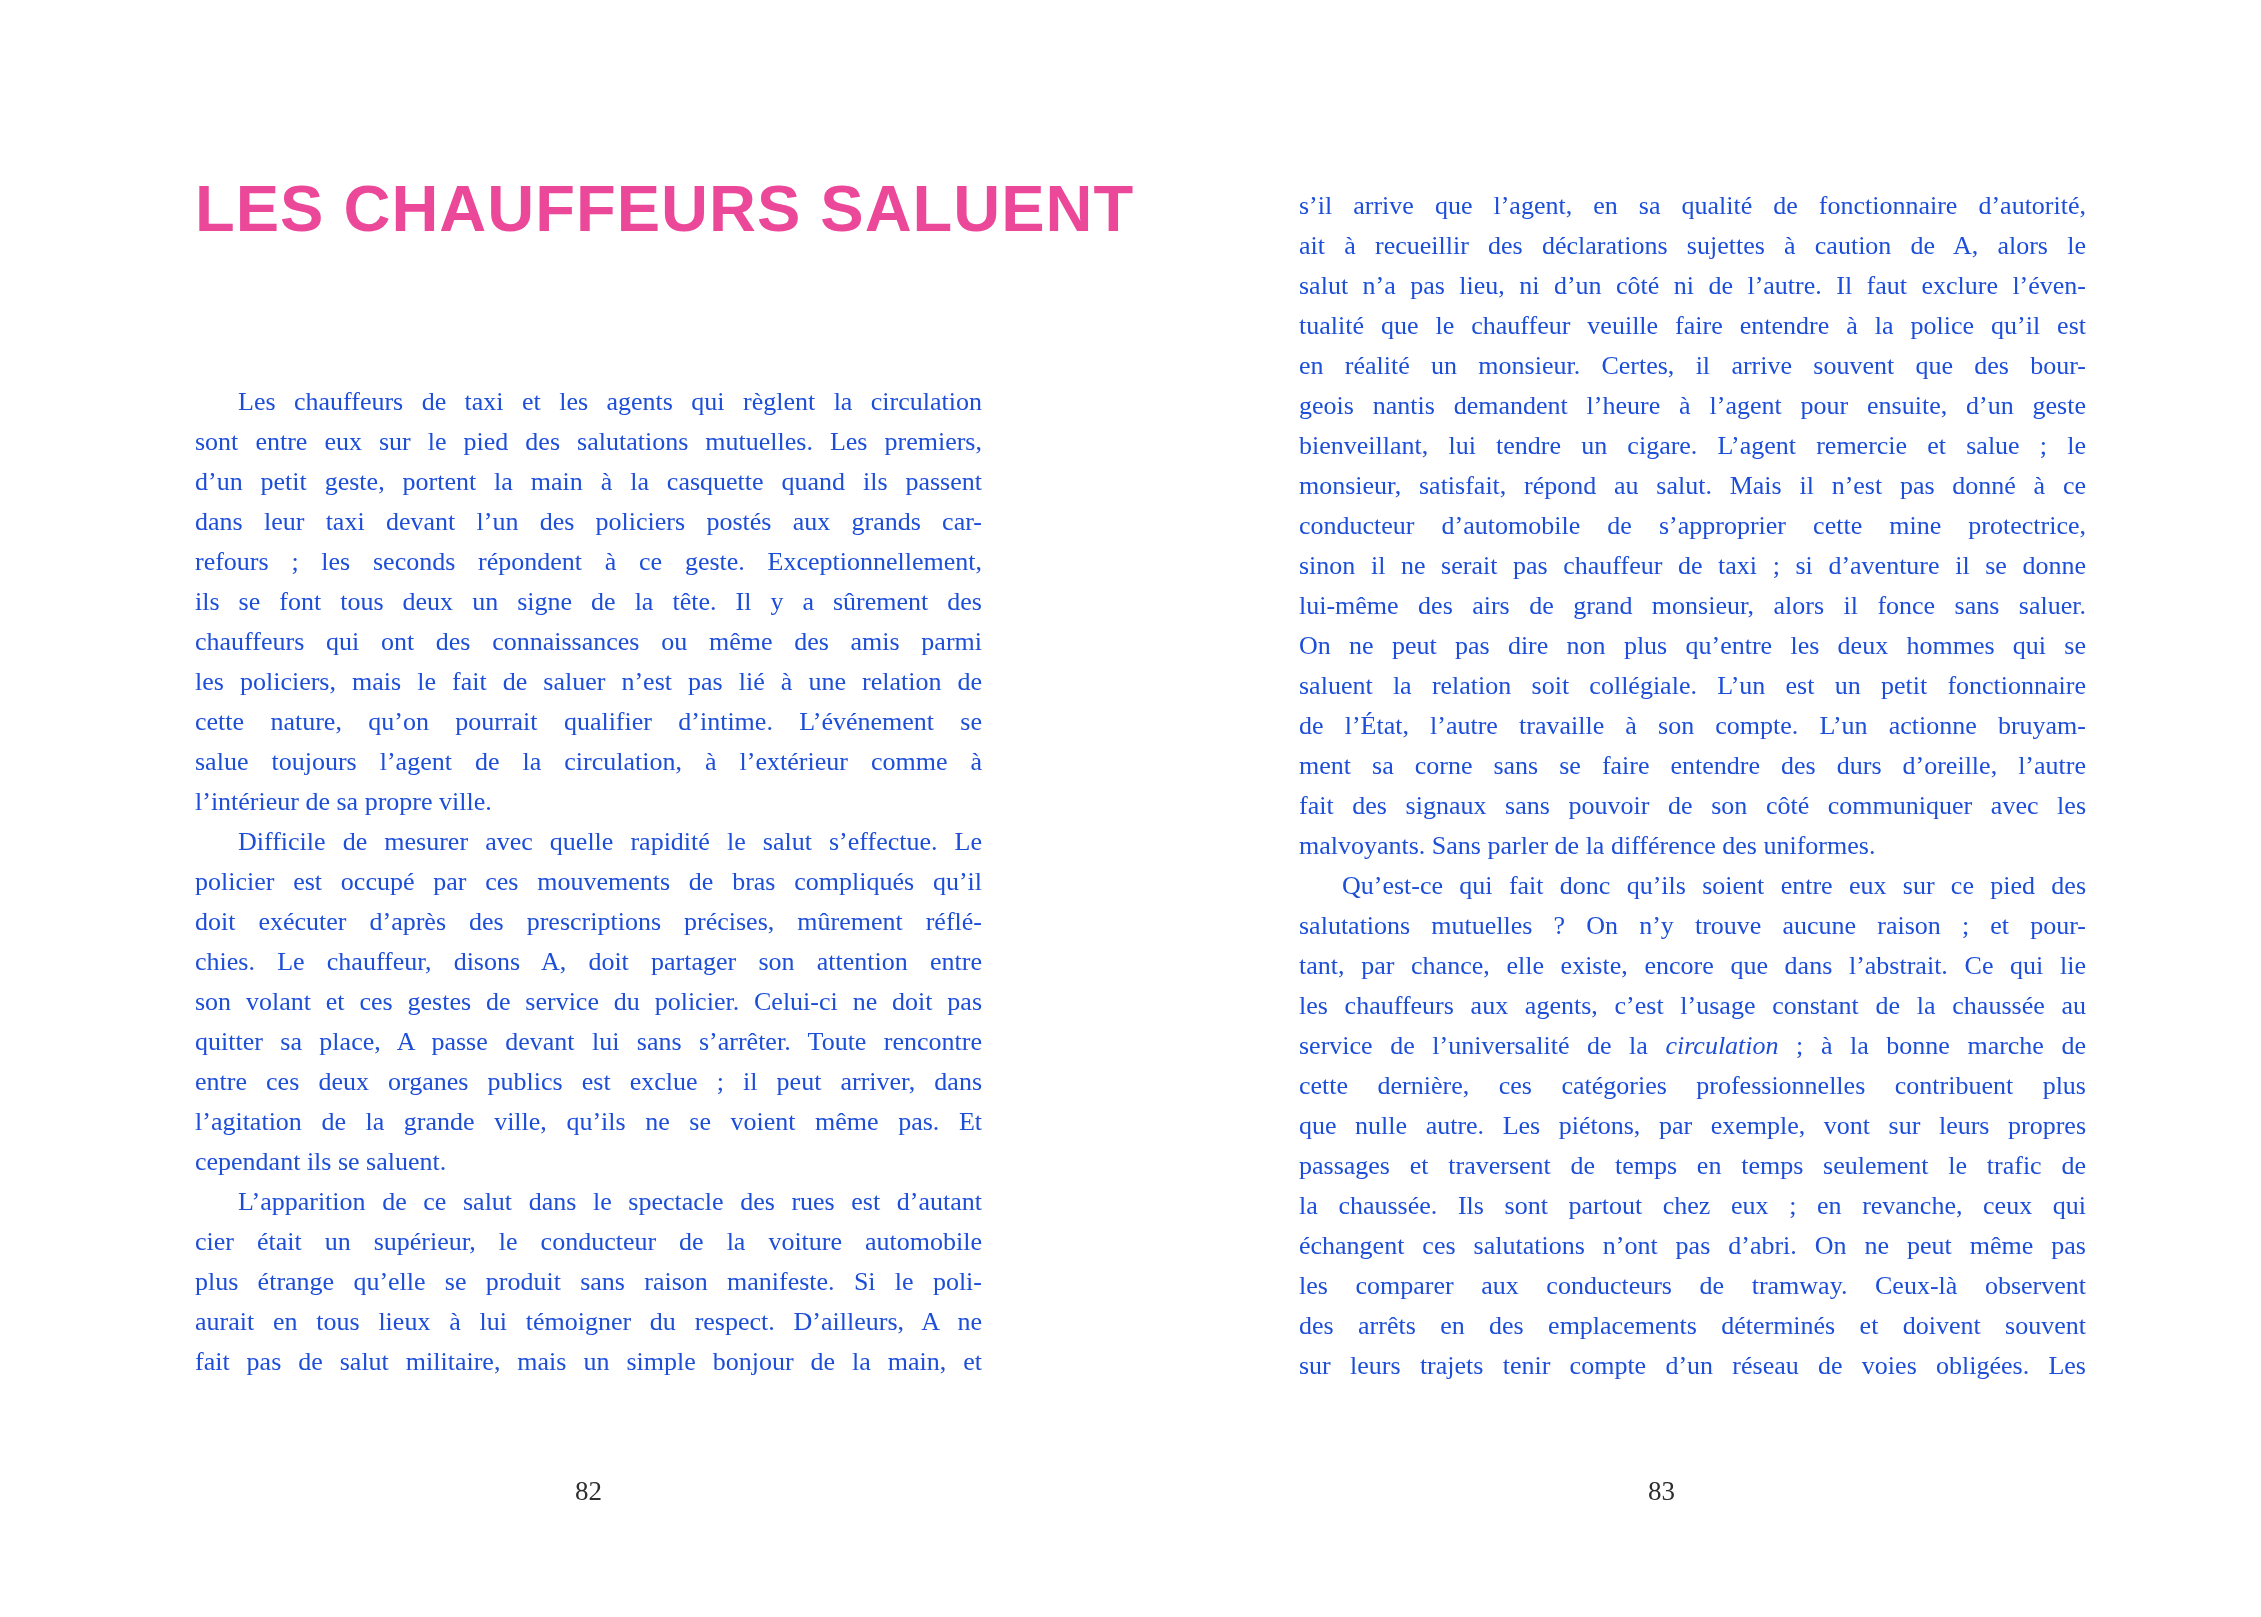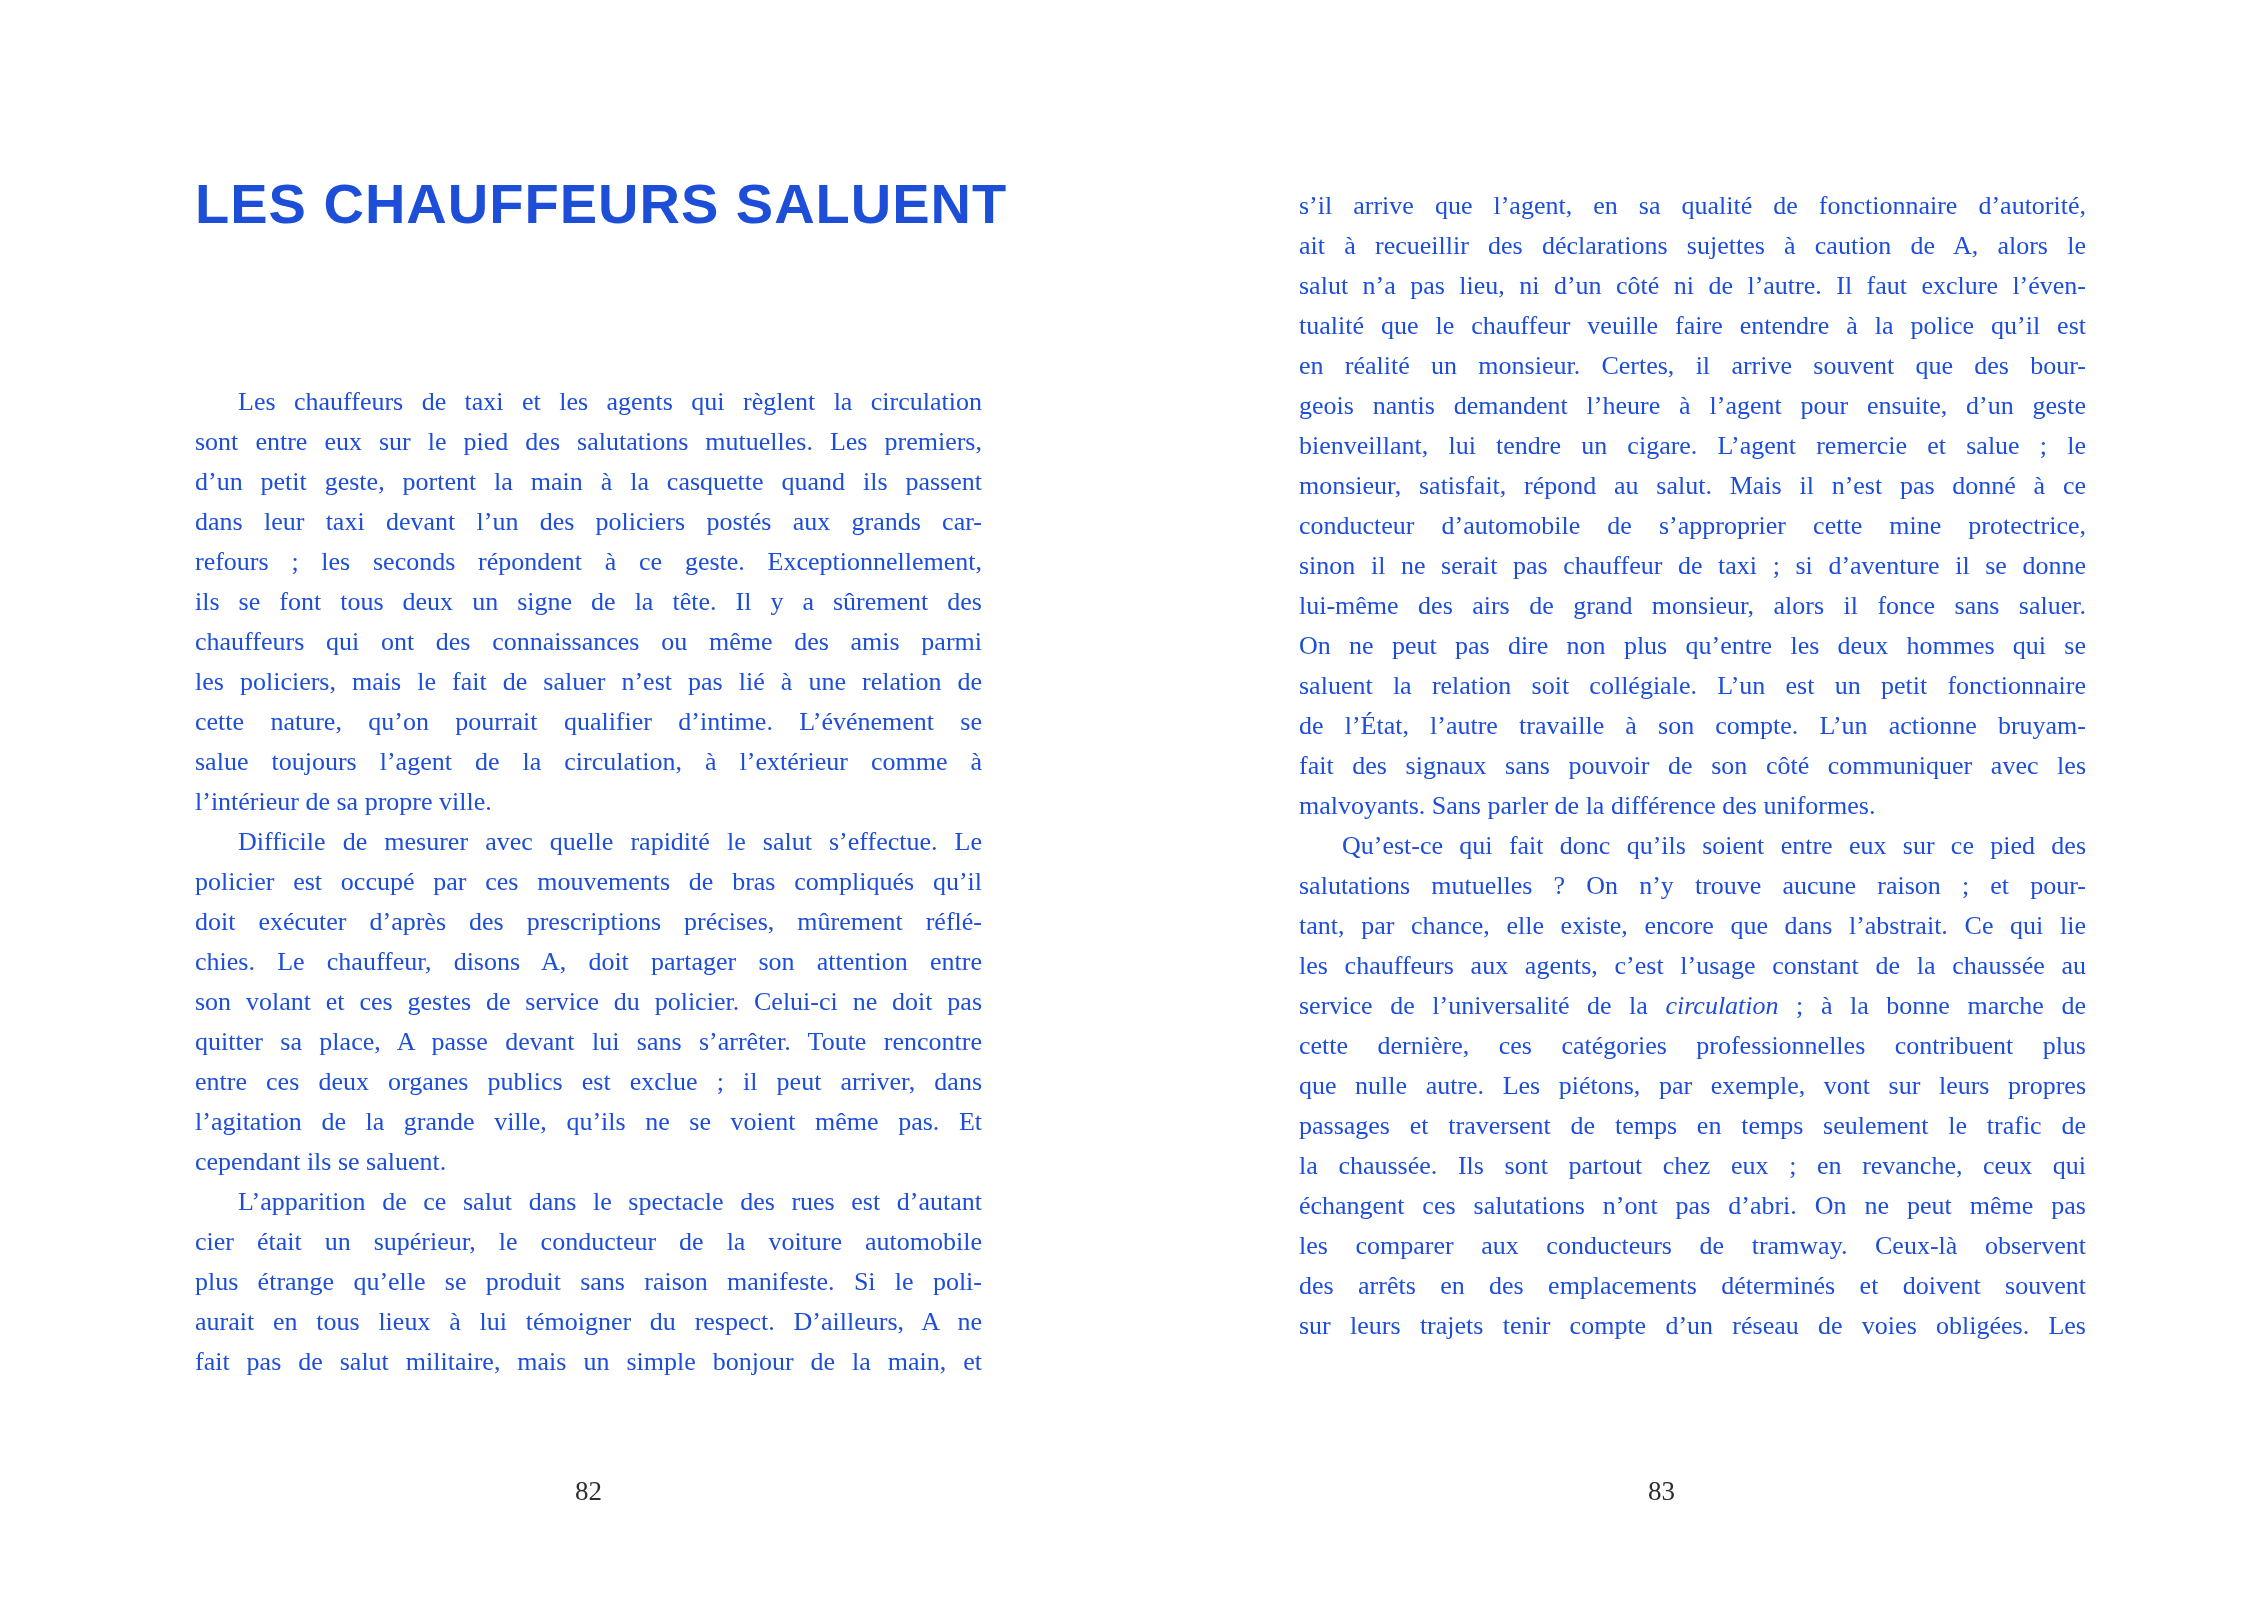--- a/index.html
+++ b/index.html
@@ -13,23 +13,23 @@
     width: 2262px; height: 1618px;
     background: #ffffff;
     overflow: hidden;
   }
   .chapter-title {
     position: absolute;
     left: 195px; top: 171px;
     width: 856px;
     font-family: "Liberation Sans", sans-serif;
     font-weight: 700;
-    font-size: 56px;
+    font-size: 65px;
     letter-spacing: 1px;
-    color: #1d4ed8;
+    color: #ec4899;
     white-space: nowrap;
   }
   .page-body {
     position: absolute;
     width: 787px;
     color: #1d4ed8;
   }
   #left-body  { left: 195px;  top: 346px; margin-top: 36px; }
   #right-body { left: 1299px; top: 186px; }
   .line {
@@ -101,20 +101,21 @@
       <div class="line">en réalité un monsieur. Certes, il arrive souvent que des bour-</div>
       <div class="line">geois nantis demandent l’heure à l’agent pour ensuite, d’un geste</div>
       <div class="line">bienveillant, lui tendre un cigare. L’agent remercie et salue ; le</div>
       <div class="line">monsieur, satisfait, répond au salut. Mais il n’est pas donné à ce</div>
       <div class="line">conducteur d’automobile de s’approprier cette mine protectrice,</div>
       <div class="line">sinon il ne serait pas chauffeur de taxi ; si d’aventure il se donne</div>
       <div class="line">lui-même des airs de grand monsieur, alors il fonce sans saluer.</div>
       <div class="line">On ne peut pas dire non plus qu’entre les deux hommes qui se</div>
       <div class="line">saluent la relation soit collégiale. L’un est un petit fonctionnaire</div>
       <div class="line">de l’État, l’autre travaille à son compte. L’un actionne bruyam-</div>
+      <div class="line">ment sa corne sans se faire entendre des durs d’oreille, l’autre</div>
       <div class="line">fait des signaux sans pouvoir de son côté communiquer avec les</div>
       <div class="line last">malvoyants. Sans parler de la différence des uniformes.</div>
       <div class="line indent">Qu’est-ce qui fait donc qu’ils soient entre eux sur ce pied des</div>
       <div class="line">salutations mutuelles ? On n’y trouve aucune raison ; et pour-</div>
       <div class="line">tant, par chance, elle existe, encore que dans l’abstrait. Ce qui lie</div>
       <div class="line">les chauffeurs aux agents, c’est l’usage constant de la chaussée au</div>
       <div class="line">service de l’universalité de la <em>circulation</em> ; à la bonne marche de</div>
       <div class="line">cette dernière, ces catégories professionnelles contribuent plus</div>
       <div class="line">que nulle autre. Les piétons, par exemple, vont sur leurs propres</div>
       <div class="line">passages et traversent de temps en temps seulement le trafic de</div>

